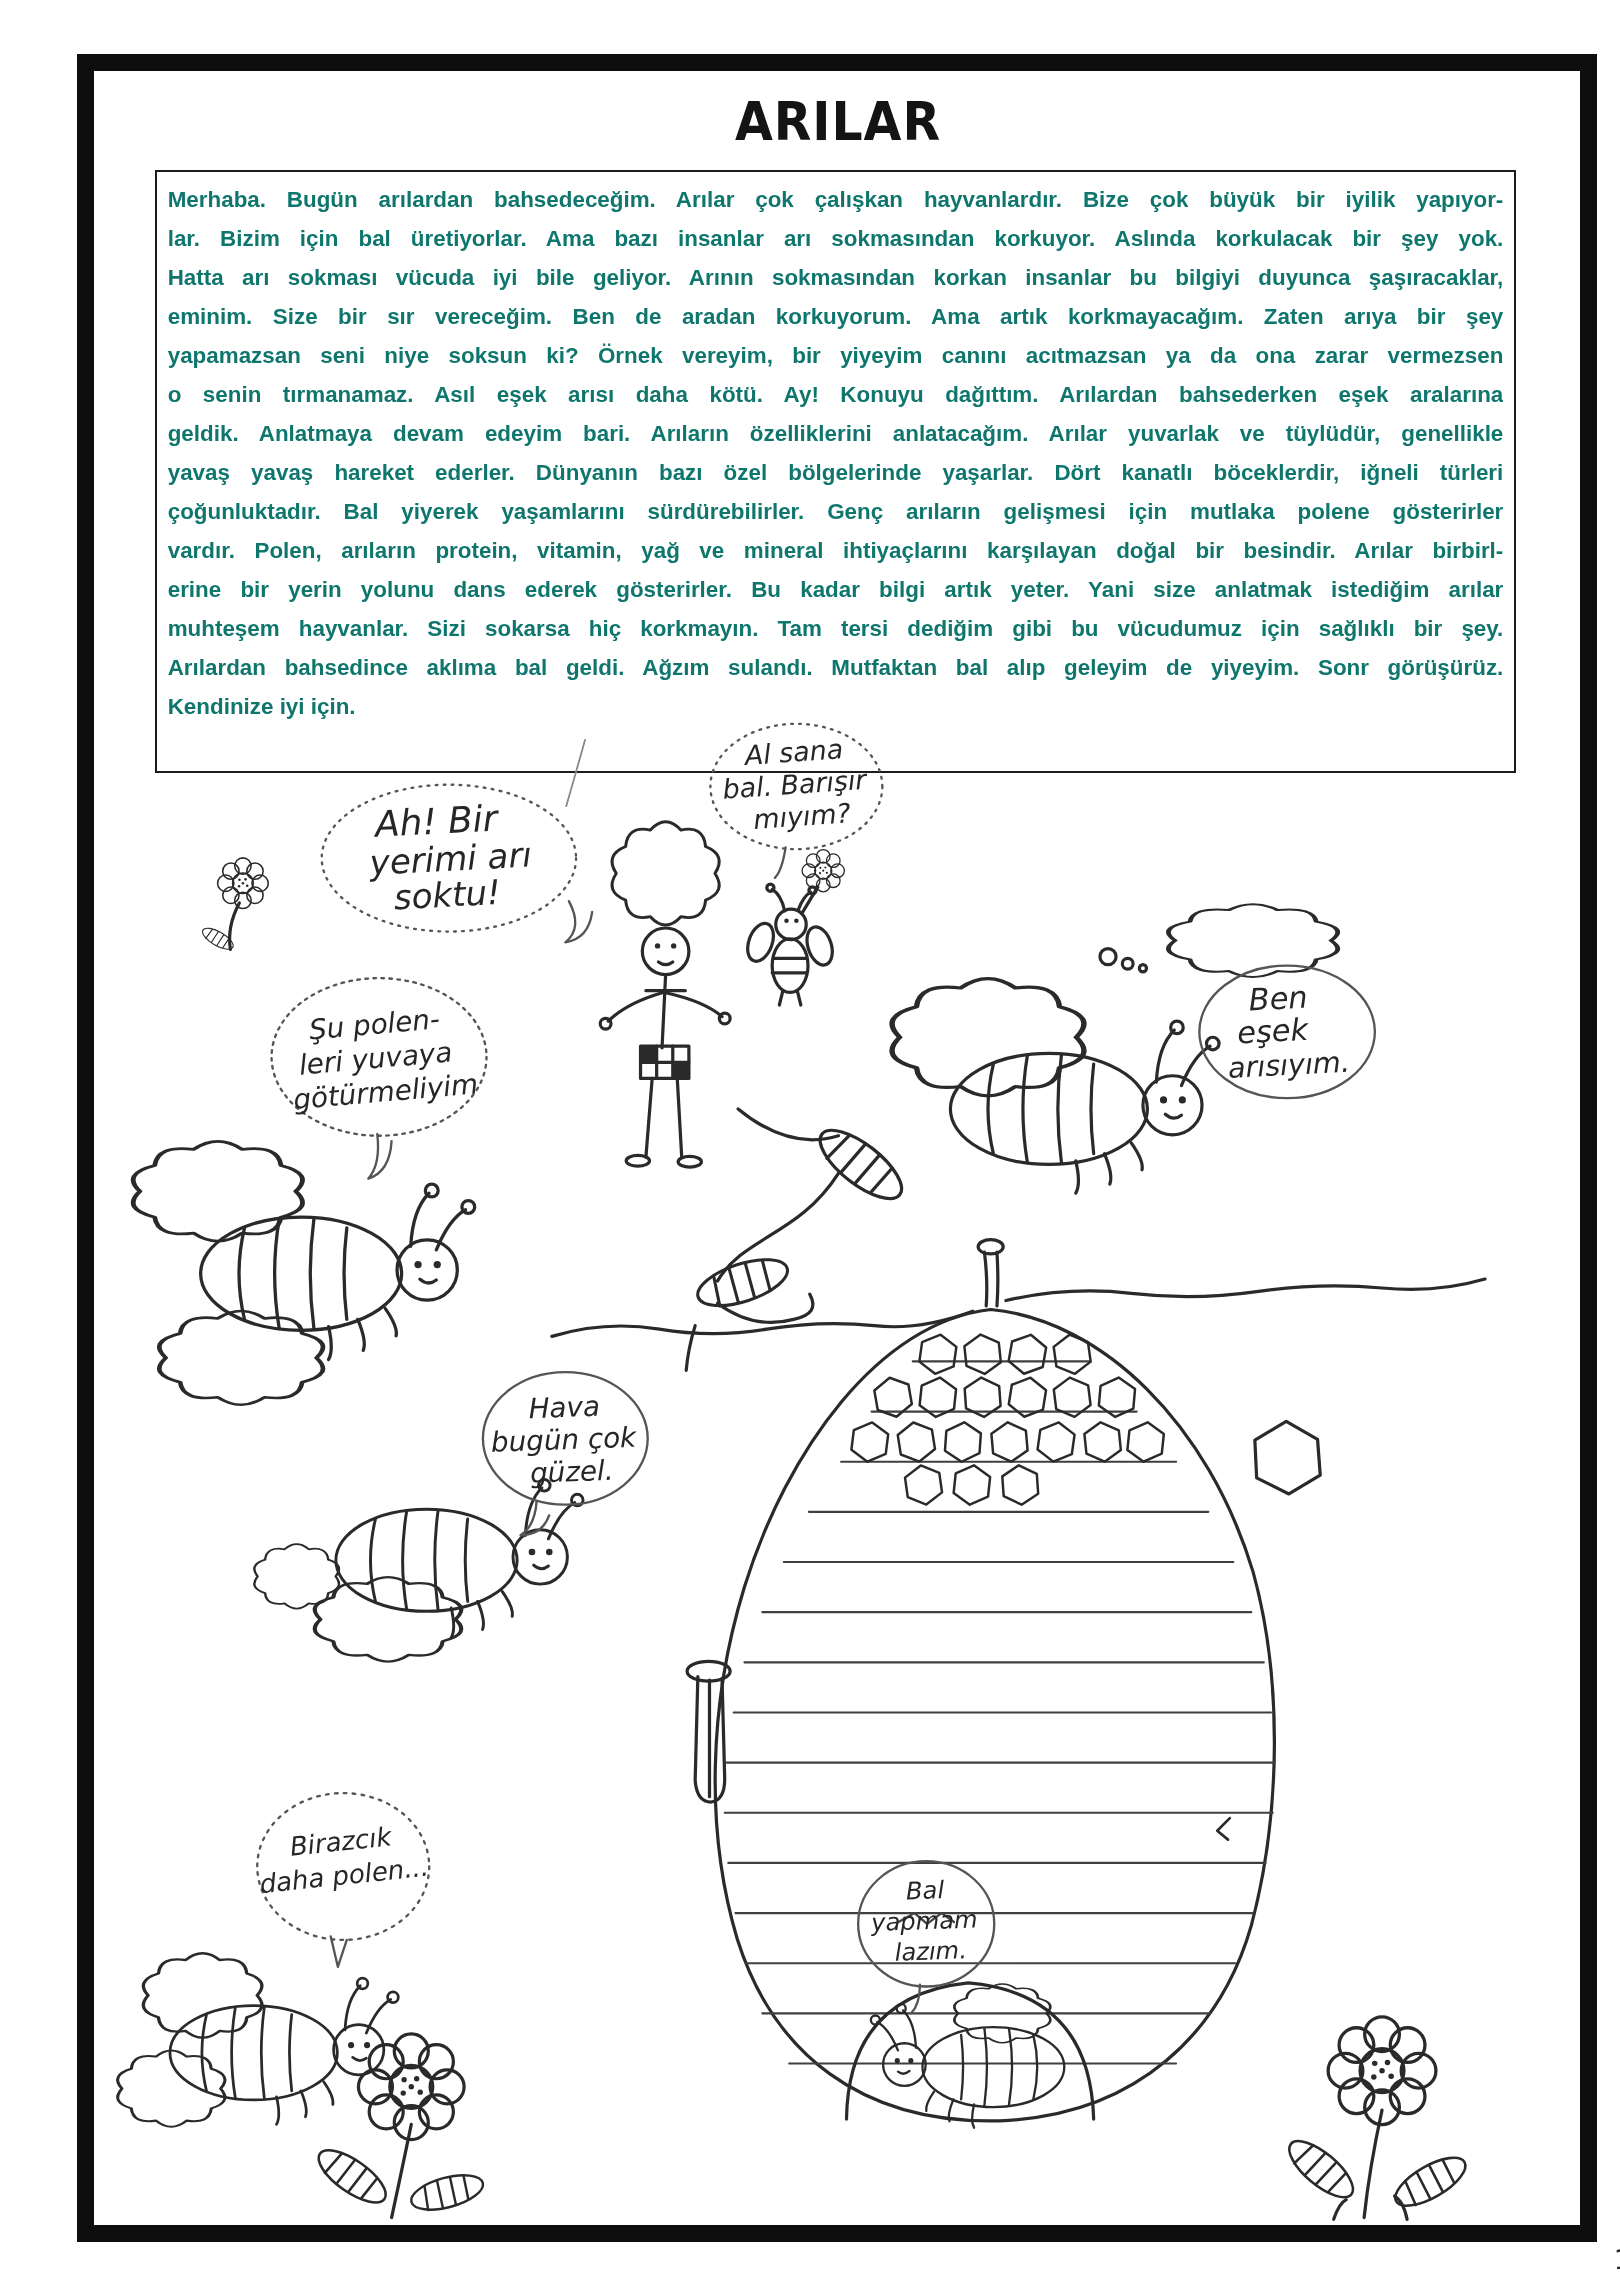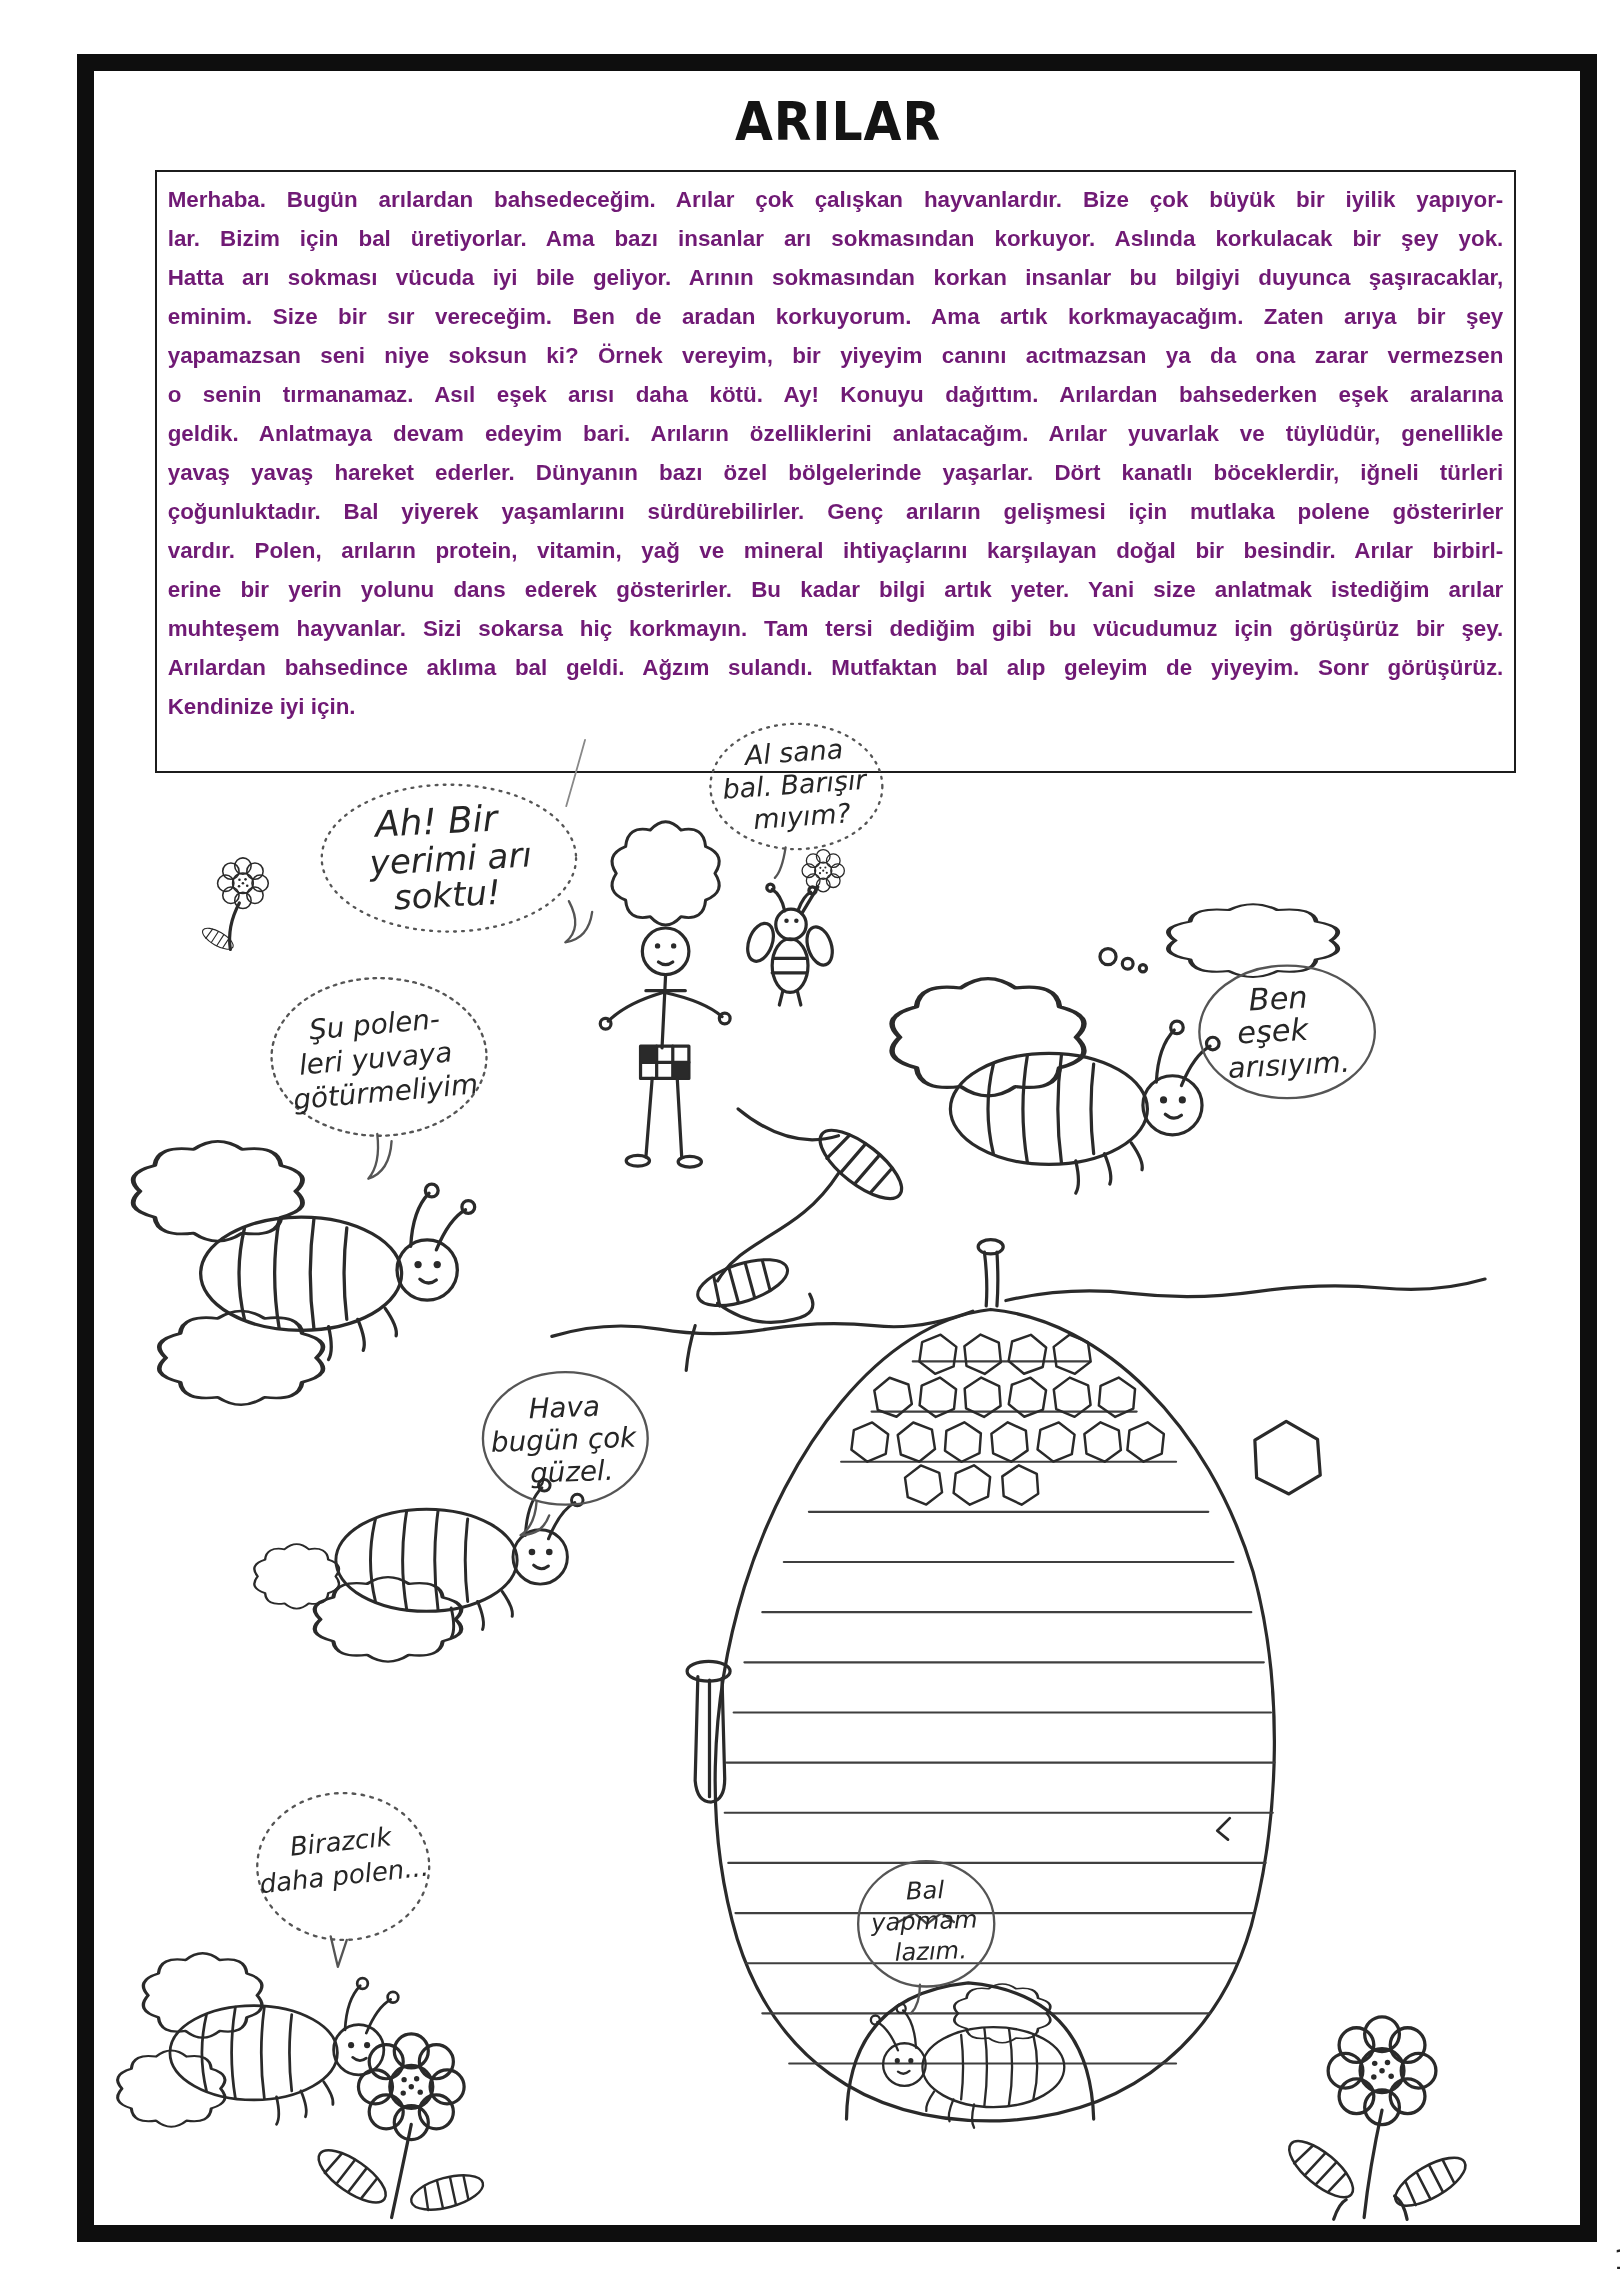--- a/index.html
+++ b/index.html
@@ -6,21 +6,21 @@
   .page{position:relative;width:1620px;height:2293px;background:#ffffff;overflow:hidden;
         font-family:"Liberation Sans",sans-serif;margin-left:28px;}
   .frame{position:absolute;left:49px;top:54px;width:1520px;height:2188px;
          border:17px solid #0e0e0e;box-sizing:border-box;}
   .title{position:absolute;top:93px;left:0;width:100%;text-align:center;
          font-family:"DejaVu Sans",sans-serif;font-size:48px;font-weight:800;
          letter-spacing:0.9px;color:#141414;transform:scale(1.02,1.12);}
   .article{position:absolute;left:127px;top:170px;width:1361px;box-sizing:border-box;
            border:2.7px solid #1c1c1c;padding:8px 10.7px 45px 10.7px;}
   .article .ln{font-family:"Liberation Sans",sans-serif;font-weight:bold;font-size:22.4px;
-               line-height:39px;color:#701a75;white-space:nowrap;overflow:hidden;
+               line-height:39px;color:#0f766e;white-space:nowrap;overflow:hidden;
                text-align:justify;text-align-last:justify;}
   .article .ln.last{text-align-last:left;}
   .pagenum{position:absolute;top:2244px;left:0;width:100%;text-align:right;
            font-family:"DejaVu Sans",sans-serif;font-size:27px;color:#222;}
   svg.drawing{position:absolute;left:0;top:0;}
   text.hand{font-family:"DejaVu Sans",sans-serif;}
 </style>
 </head>
 <body>
 
@@ -35,21 +35,21 @@
     <div class="ln">lar. Bizim için bal üretiyorlar. Ama bazı insanlar arı sokmasından korkuyor. Aslında korkulacak bir şey yok.</div>
     <div class="ln">Hatta arı sokması vücuda iyi bile geliyor. Arının sokmasından korkan insanlar bu bilgiyi duyunca şaşıracaklar,</div>
     <div class="ln">eminim. Size bir sır vereceğim. Ben de aradan korkuyorum. Ama artık korkmayacağım. Zaten arıya bir şey</div>
     <div class="ln">yapamazsan seni niye soksun ki? Örnek vereyim, bir yiyeyim canını acıtmazsan ya da ona zarar vermezsen</div>
     <div class="ln">o senin tırmanamaz. Asıl eşek arısı daha kötü. Ay! Konuyu dağıttım. Arılardan bahsederken eşek aralarına</div>
     <div class="ln">geldik. Anlatmaya devam edeyim bari. Arıların özelliklerini anlatacağım. Arılar yuvarlak ve tüylüdür, genellikle</div>
     <div class="ln">yavaş yavaş hareket ederler. Dünyanın bazı özel bölgelerinde yaşarlar. Dört kanatlı böceklerdir, iğneli türleri</div>
     <div class="ln">çoğunluktadır. Bal yiyerek yaşamlarını sürdürebilirler. Genç arıların gelişmesi için mutlaka polene gösterirler</div>
     <div class="ln">vardır. Polen, arıların protein, vitamin, yağ ve mineral ihtiyaçlarını karşılayan doğal bir besindir. Arılar birbirl-</div>
     <div class="ln">erine bir yerin yolunu dans ederek gösterirler. Bu kadar bilgi artık yeter. Yani size anlatmak istediğim arılar</div>
-    <div class="ln">muhteşem hayvanlar. Sizi sokarsa hiç korkmayın. Tam tersi dediğim gibi bu vücudumuz için görüşürüz bir şey.</div>
+    <div class="ln">muhteşem hayvanlar. Sizi sokarsa hiç korkmayın. Tam tersi dediğim gibi bu vücudumuz için sağlıklı bir şey.</div>
     <div class="ln">Arılardan bahsedince aklıma bal geldi. Ağzım sulandı. Mutfaktan bal alıp geleyim de yiyeyim. Sonr görüşürüz.</div>
     <div class="ln last">Kendinize iyi için.</div>
   </div>
 
   <svg class="drawing" width="1620" height="2293" viewBox="0 0 1809 2560">
     <defs>
       <path id="cloud" d="M58 0 Q72 23 47 34 Q45 61 18 55 Q0 76 -18 55 Q-45 61 -47 34 Q-72 23 -58 0 Q-72 -23 -47 -34 Q-45 -61 -18 -55 Q0 -76 18 -55 Q45 -61 47 -34 Q72 -23 58 0 Z"></path>
       <g id="bee">
         <ellipse cx="0" cy="0" rx="110" ry="62"></ellipse>
         <path d="M-62 -50 Q-74 0 -62 50"></path>

